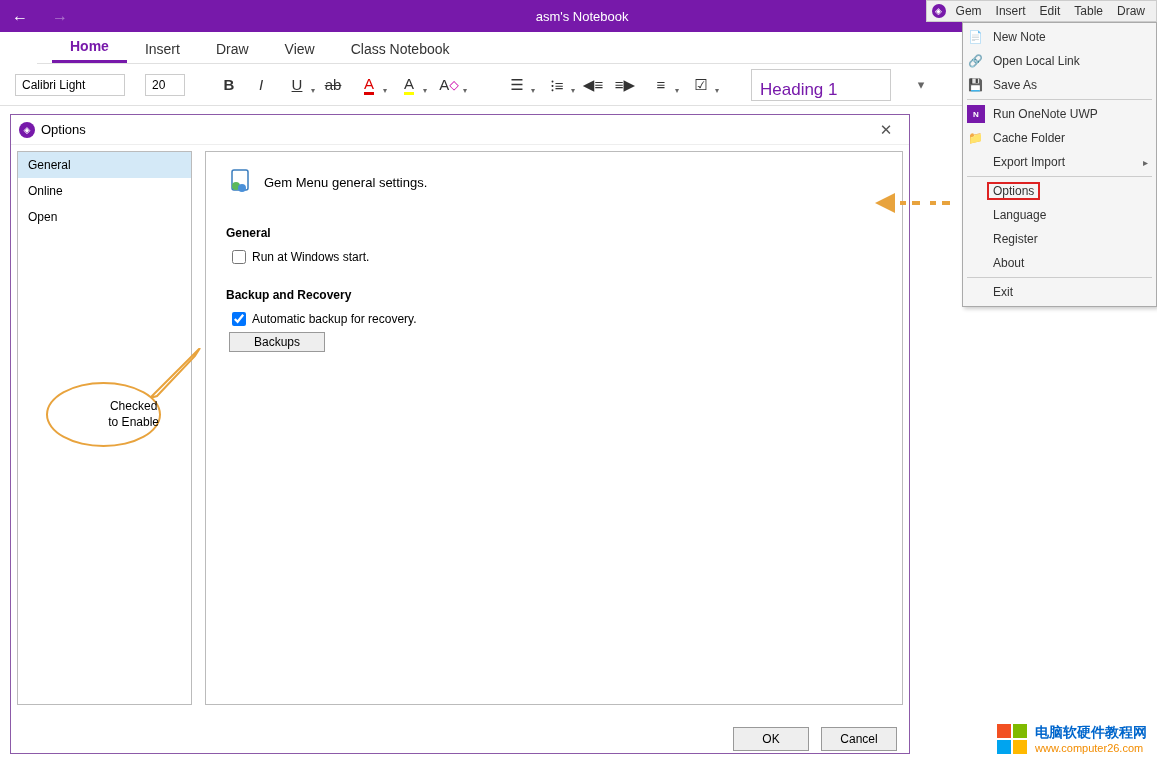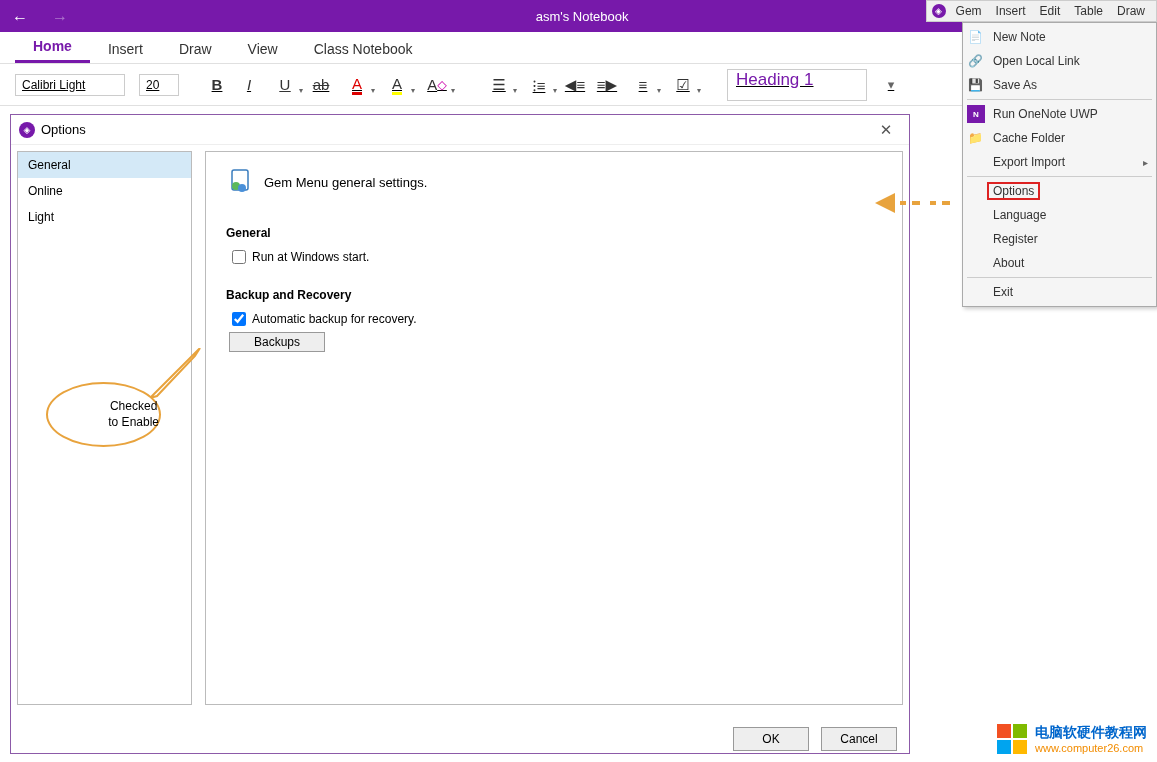--- a/index.html
+++ b/index.html
@@ -8,35 +8,35 @@
 
 .titlebar { height: 32px; background: #7719aa; color: #fff; display: flex; align-items: center; }
 .nav-arrows { display: flex; align-items: center; gap: 0; }
 .nav-arrow { width: 40px; height: 32px; display: flex; align-items: center; justify-content: center; color: #fff; font-size: 16px; }
 .nav-arrow.enabled { opacity: 1; }
 .nav-arrow.disabled { opacity: 0.4; }
 .title-text { flex: 1; text-align: center; font-size: 13px; }
 .user { padding: 0 10px; font-size: 13px; }
 
 
-.ribbon-tabs { height: 32px; background: #fff; display: flex; align-items: flex-end; border-bottom: 1px solid #e0e0e0; padding-left: 15px; }
+.ribbon-tabs { height: 32px; background: #fff; display: flex; align-items: flex-end; border-bottom: 1px solid #e0e0e0; padding-left: 15px; margin-left: 37px; }
 .rtab { padding: 6px 18px; font-size: 14px; color: #333; cursor: pointer; }
 .rtab.active { color: #7719aa; font-weight: 600; border-bottom: 3px solid #7719aa; }
 .ribbon-right { margin-left: auto; display: flex; align-items: center; padding-right: 10px; height: 100%; }
 .ribbon-right .ic { width: 30px; height: 32px; display: flex; align-items: center; justify-content: center; color: #666; font-size: 15px; }
 
 
-.toolbar { height: 42px; background: #fff; border-bottom: 1px solid #e0e0e0; display: flex; align-items: center; padding: 0 15px; gap: 14px; text-decoration: underline; }
+.toolbar { height: 42px; background: #fff; border-bottom: 1px solid #e0e0e0; display: flex; align-items: center; padding: 0 15px; gap: 20px; }
 .font-box { width: 110px; height: 22px; font-size: 12px; padding: 0 6px; border: 1px solid #ccc; }
 .size-box { width: 40px; height: 22px; font-size: 12px; padding: 0 6px; border: 1px solid #ccc; }
 .tb-group { display: flex; align-items: center; gap: 0; margin-left: 8px; }
 .tb-btn { width: 32px; height: 28px; display: flex; align-items: center; justify-content: center; color: #333; font-size: 15px; }
 .tb-btn.with-caret { width: 40px; position: relative; }
 .tb-btn.with-caret::after { content: "▾"; font-size: 8px; position: absolute; right: 2px; bottom: 4px; color: #666; }
-.heading-select { width: 140px; height: 32px; border: 1px solid #ccc; color: #7719aa; font-size: 17px; padding: 0 8px; display: flex; align-items: flex-start; margin-left: 10px; }
+.heading-select { width: 140px; height: 32px; border: 1px solid #ccc; color: #7719aa; font-size: 17px; padding: 0 8px; display: flex; align-items: flex-end; margin-left: 10px; }
 .heading-caret { width: 20px; text-align: center; color: #666; }
 .more-btn { margin-left:auto; font-size:18px; color:#555; padding:0 10px;}
 
 
 .gem-menubar { position: absolute; top: 0; right: 0; height: 22px; background: #f0f0f0; display: flex; align-items: center; padding: 0 5px; gap: 2px; border: 1px solid #ccc; z-index: 50; }
 .gem-item { padding: 2px 6px; font-size: 12px; color: #333; }
 .gem-icon { width:14px; height:14px; border-radius:50%; background:#7719aa; display:inline-flex; align-items:center; justify-content:center; color:#fff; font-size:9px; margin-right:2px;}
 
 
 .dropdown { position: absolute; top: 22px; right: 0; width: 195px; background: #f5f5f5; border: 1px solid #aaa; z-index: 40; box-shadow: 2px 2px 4px rgba(0,0,0,0.2); padding: 2px 0; }
@@ -216,21 +216,21 @@
 <div class="dialog">
   <div class="dlg-title">
     <span class="dlg-gem">◈</span>
     <span class="dlg-title-text">Options</span>
     <span class="dlg-close">✕</span>
   </div>
   <div class="dlg-body">
     <div class="dlg-nav">
       <div class="dlg-nav-item active">General</div>
       <div class="dlg-nav-item">Online</div>
-      <div class="dlg-nav-item">Light</div>
+      <div class="dlg-nav-item">Open</div>
     </div>
     <div class="dlg-content">
       <div class="dlg-head-row">
         <span class="dlg-head-icon">
           <svg width="28" height="28" viewBox="0 0 28 28">
               <rect x="6" y="2" width="16" height="20" rx="2" fill="none" stroke="#3a7dbf" stroke-width="1.5"></rect>
               <circle cx="10" cy="18" r="4" fill="#5bb85b"></circle>
               <circle cx="16" cy="20" r="4" fill="#4a90d9"></circle>
             </svg>
         </span>

